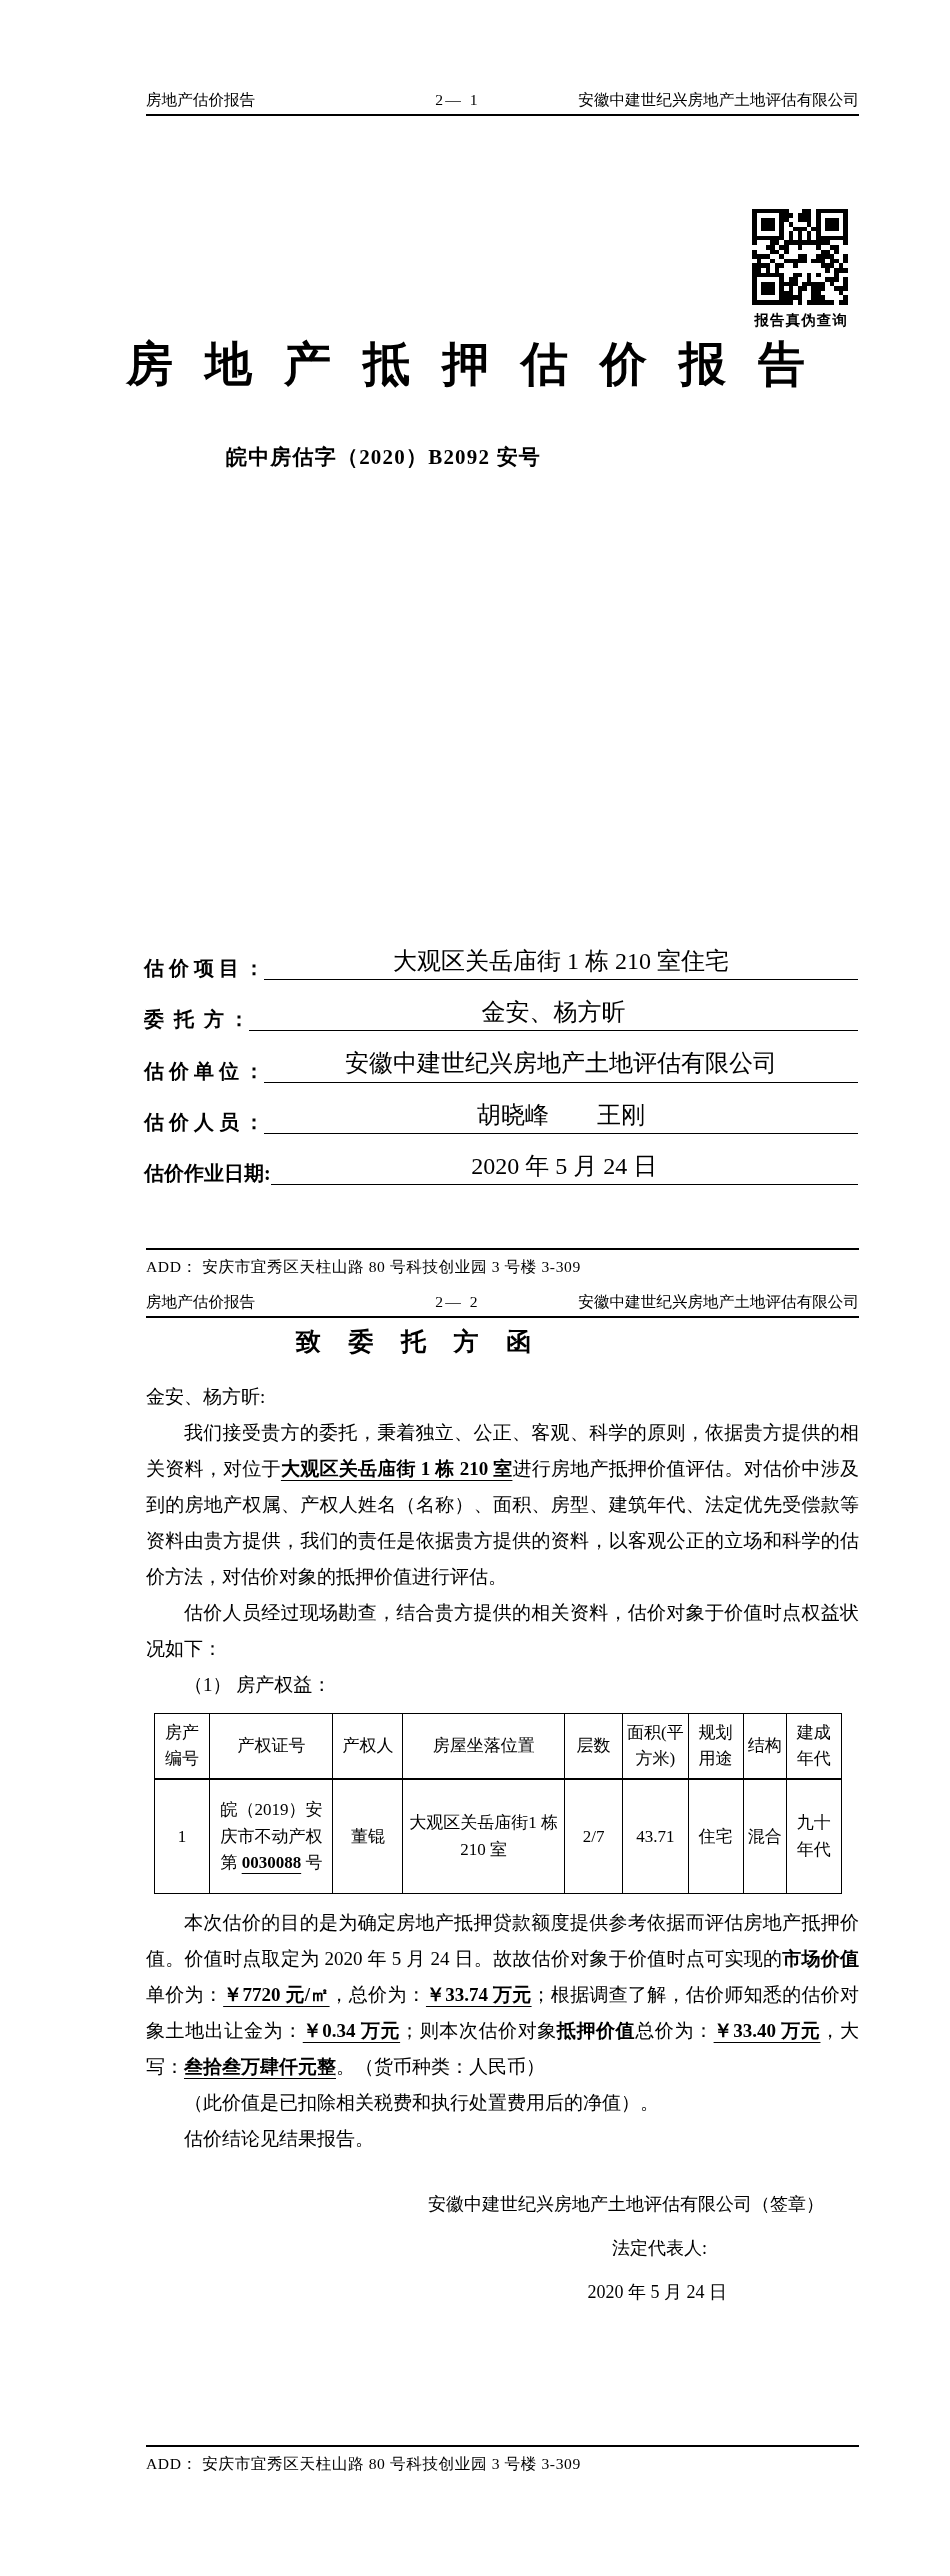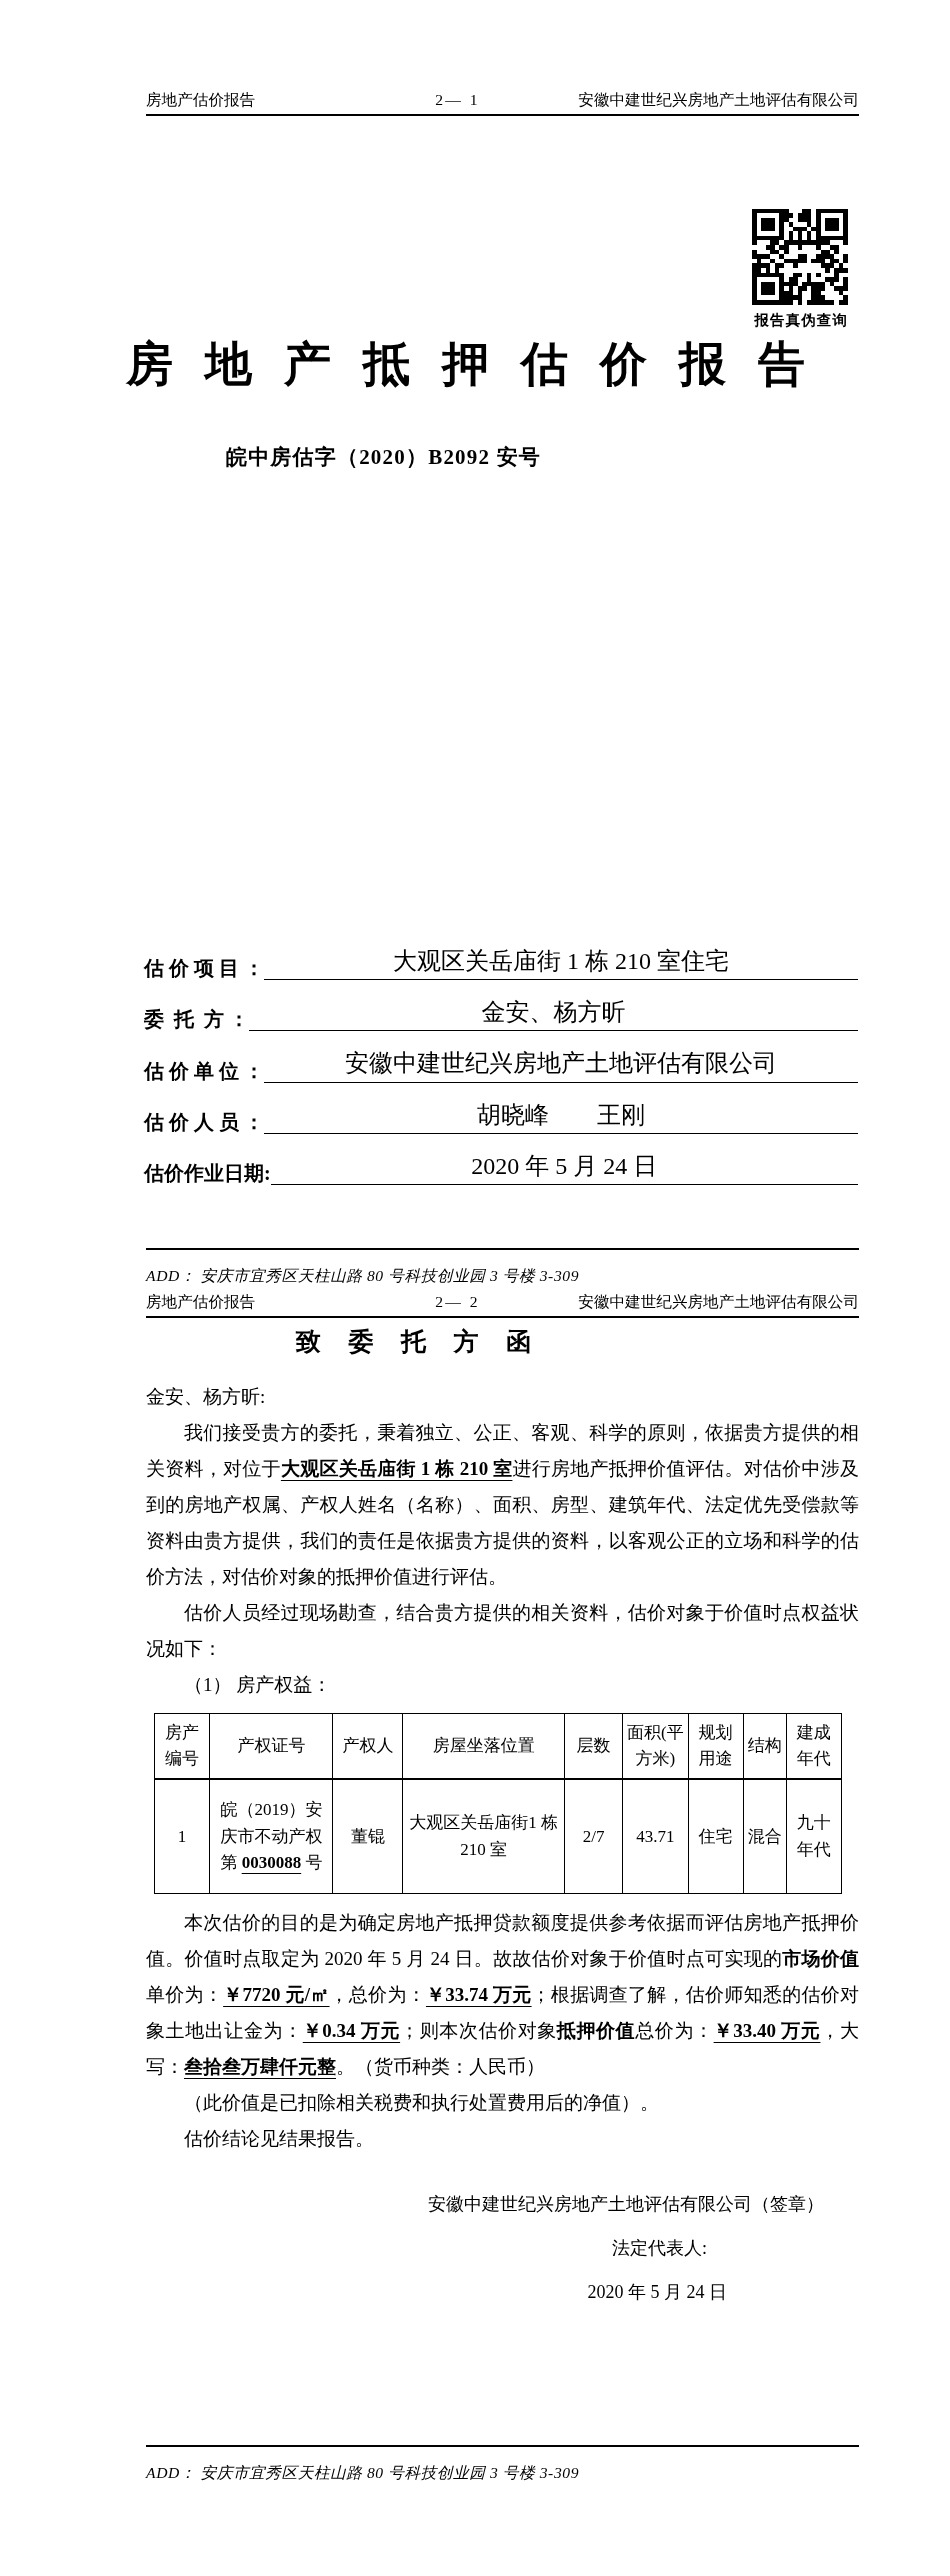--- a/index.html
+++ b/index.html
@@ -12,22 +12,22 @@
   
   .page-header{
     left:146px;width:713px;display:flex;align-items:flex-start;
     font-size:15.6px;line-height:18px;
     border-bottom:2.4px solid #000;padding-bottom:5.4px;
   }
   .page-header .hl{width:198px;text-align:left;}
   .page-header .hc{flex:1;text-align:center;letter-spacing:2.4px;}
   .page-header .hr{width:288px;text-align:right;}
   .page-footer{
-    left:146px;width:713px;border-top:2.4px solid #000;padding-top:16px;
-    font-size:15.6px;letter-spacing:0.6px;font-style:italic;
+    left:146px;width:713px;border-top:2.4px solid #000;padding-top:7px;
+    font-size:15.6px;letter-spacing:0.6px;
   }
   
   .qr-wrap{left:752px;top:208px;width:96px;text-align:right;}
   .qr-caption{display:block;margin-top:4.2px;font-size:14.4px;font-weight:bold;letter-spacing:1.2px;white-space:nowrap;}
   .big-title{
     left:0;top:333px;width:951px;text-align:center;
     font-size:47px;font-weight:bold;letter-spacing:32px;padding-left:12px;box-sizing:border-box;
     white-space:nowrap;
   }
   .doc-no{

